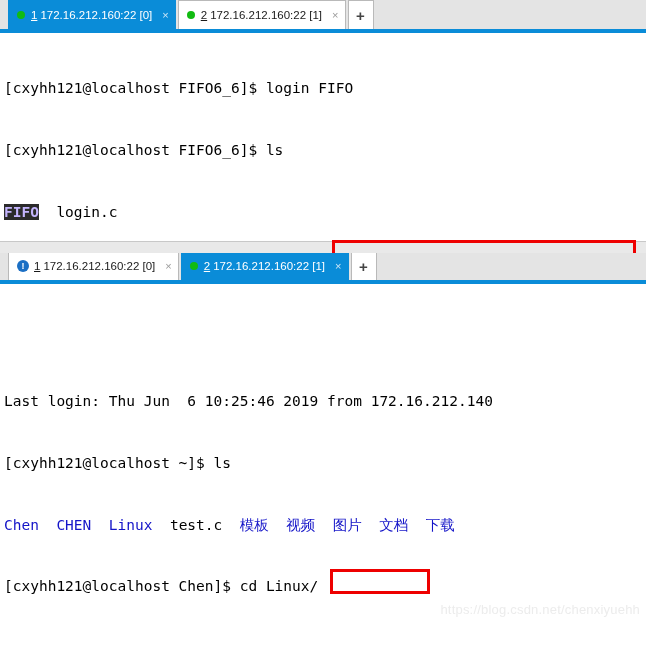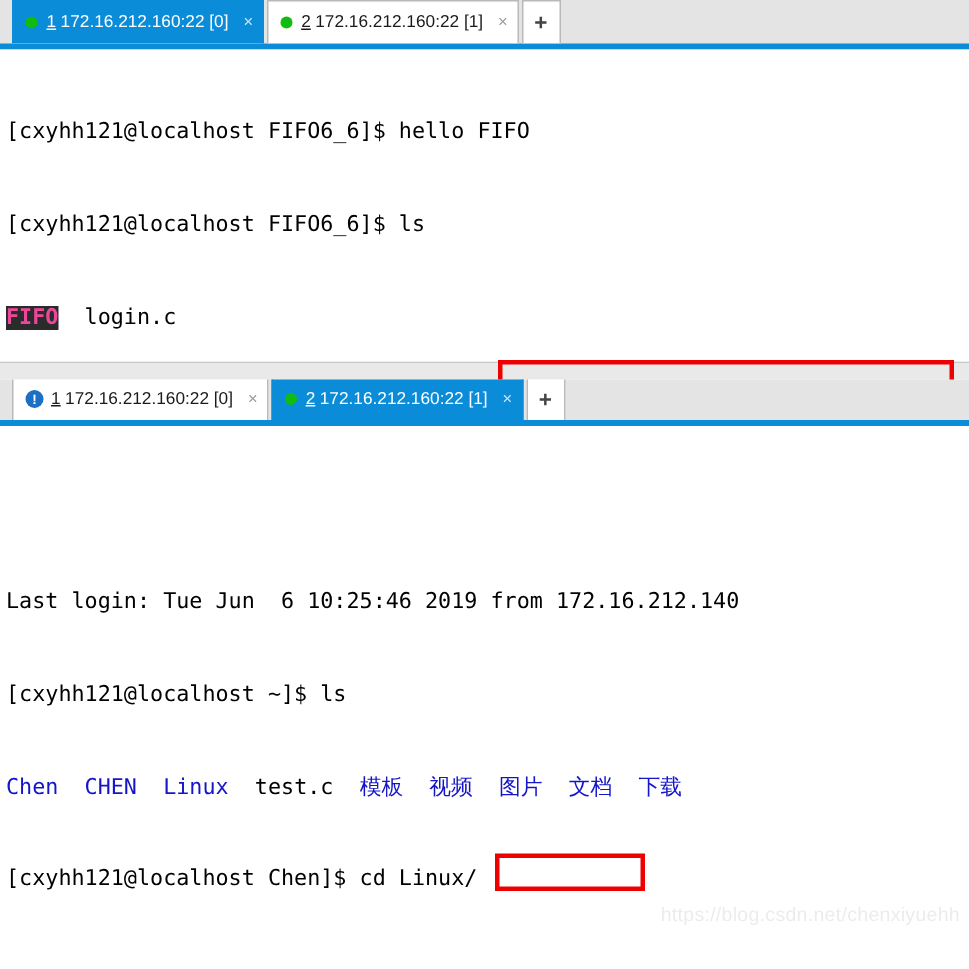--- a/index.html
+++ b/index.html
@@ -117,21 +117,21 @@
 
   .sep {
     height: 11px;
     background: #e9e9e9;
     border-top: 1px solid #c8c8c8;
   }
 
   .line { position: relative; height: 20.6px; }
 
   .dirblue  { color: #1414c8; font-weight: normal; }
-  .fifohl   { background: #2b2b2b; color: #ec4899; font-weight: bold; }
+  .fifohl   { background: #2b2b2b; color: #c4b5fd; font-weight: bold; }
   .cursor   { display: inline-block; width: 9px; height: 16px;
               background: #00f000; vertical-align: -3px; }
 
   
   .redbox {
     position: absolute;
     border: 3px solid #ee0000;
     box-sizing: border-box;
     pointer-events: none;
   }
@@ -165,21 +165,21 @@
   <div class="tab">
     <span class="dot"></span>
     <span class="tnum">2</span>
     <span>172.16.212.160:22 [1]</span>
     <span class="tclose">×</span>
   </div>
   <div class="plusbtn">+</div>
 </div>
 
 <div class="term" id="pane1">
-  <div class="line">[cxyhh121@localhost FIFO6_6]$ hello FIFO</div>
+  <div class="line">[cxyhh121@localhost FIFO6_6]$ login FIFO</div>
   <div class="line">[cxyhh121@localhost FIFO6_6]$ ls</div>
   <div class="line"><span class="fifohl">FIFO</span><span>  login.c</span></div>
   <div class="line">[cxyhh121@localhost FIFO6_6]$ ll</div>
   <div class="line">总用量 4</div>
   <div class="line"><span>prw-rw-r--. 1 cxyhh121 cxyhh121 0 6月    6 10:48 </span><span class="fifohl">FIFO</span></div>
   <div class="line">-rw-rw-r--. 1 cxyhh121 cxyhh121 1 6月    6 10:48 write.c</div>
   <div class="line"><span>[cxyhh121@localhost FIFO6_6]$ </span><span>echo "hello world" &gt; FIFO</span></div>
   <div class="line"><span class="cursor"></span></div>
   <div class="redbox" style="left:332px; top:207px; width:304px; height:25px;"></div>
 </div>
@@ -197,21 +197,21 @@
     <span class="dot"></span>
     <span class="tnum">2</span>
     <span>172.16.212.160:22 [1]</span>
     <span class="tclose">×</span>
   </div>
   <div class="plusbtn">+</div>
 </div>
 
 <div class="term" id="pane2">
   <div class="line">&nbsp;</div>
-  <div class="line">Last login: Tue Jun  6 10:25:46 2019 from 172.16.212.140</div>
+  <div class="line">Last login: Thu Jun  6 10:25:46 2019 from 172.16.212.140</div>
   <div class="line">[cxyhh121@localhost ~]$ ls</div>
   <div class="line" id="ls-row-home"><span class="dirblue">Chen</span><span>  </span><span class="dirblue">CHEN</span><span>  </span><span class="dirblue">Linux</span><span>  </span><span class="">test.c</span><span>  </span><span class="dirblue">模板</span><span>  </span><span class="dirblue">视频</span><span>  </span><span class="dirblue">图片</span><span>  </span><span class="dirblue">文档</span><span>  </span><span class="dirblue">下载</span></div>
   <div class="line">[cxyhh121@localhost Chen]$ cd Linux/</div>
   
   
   
   
   
   
   

